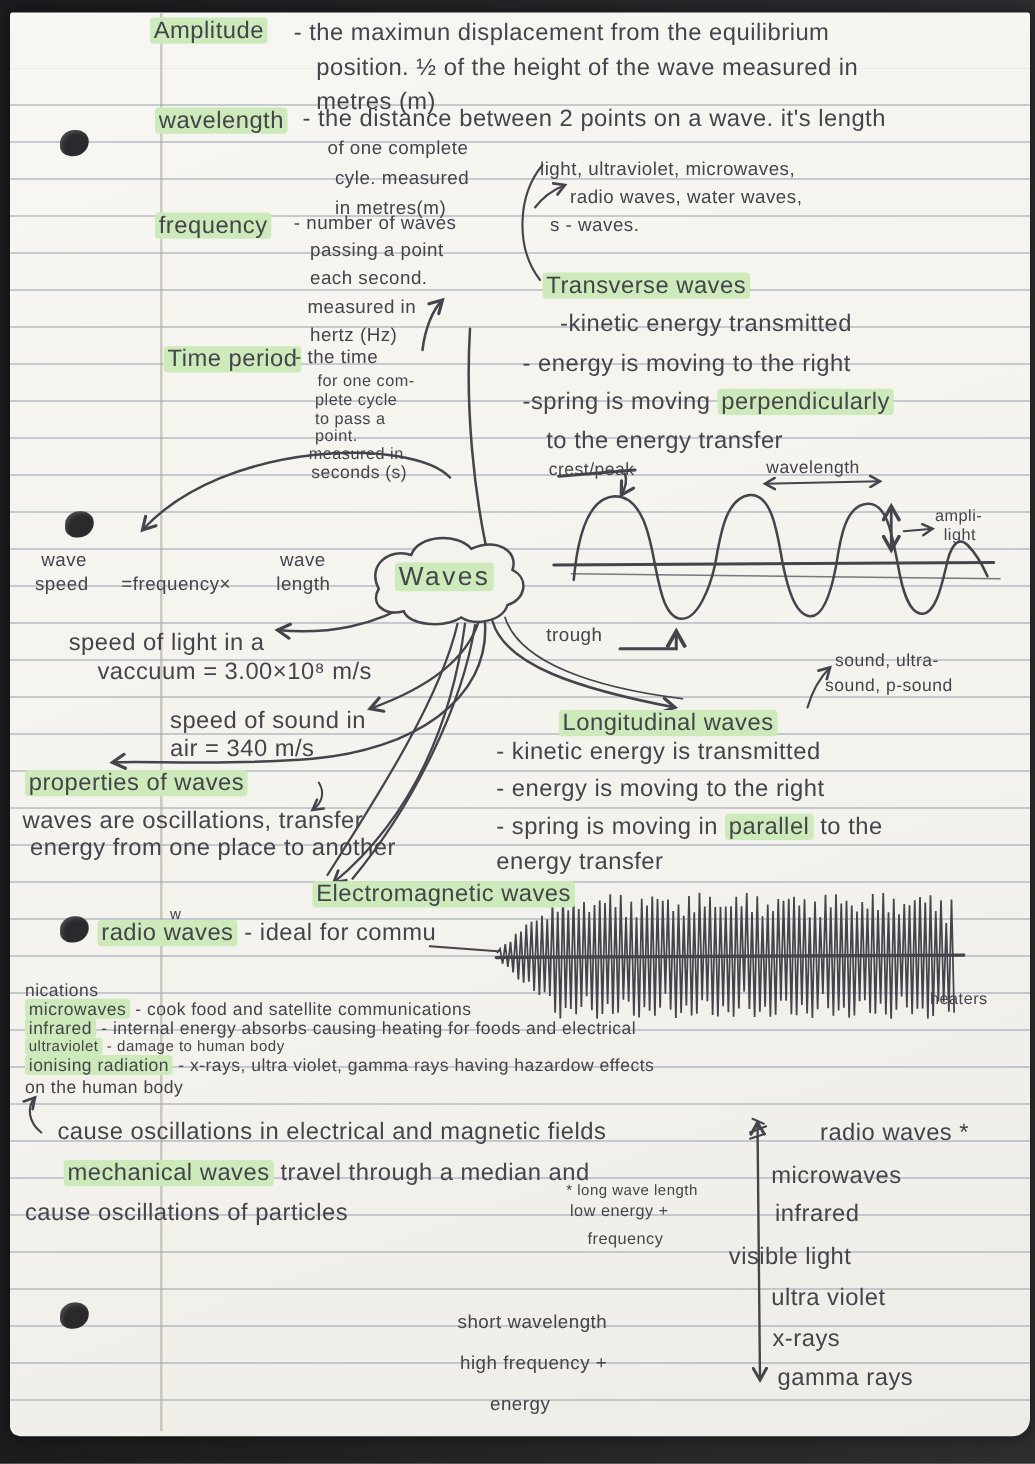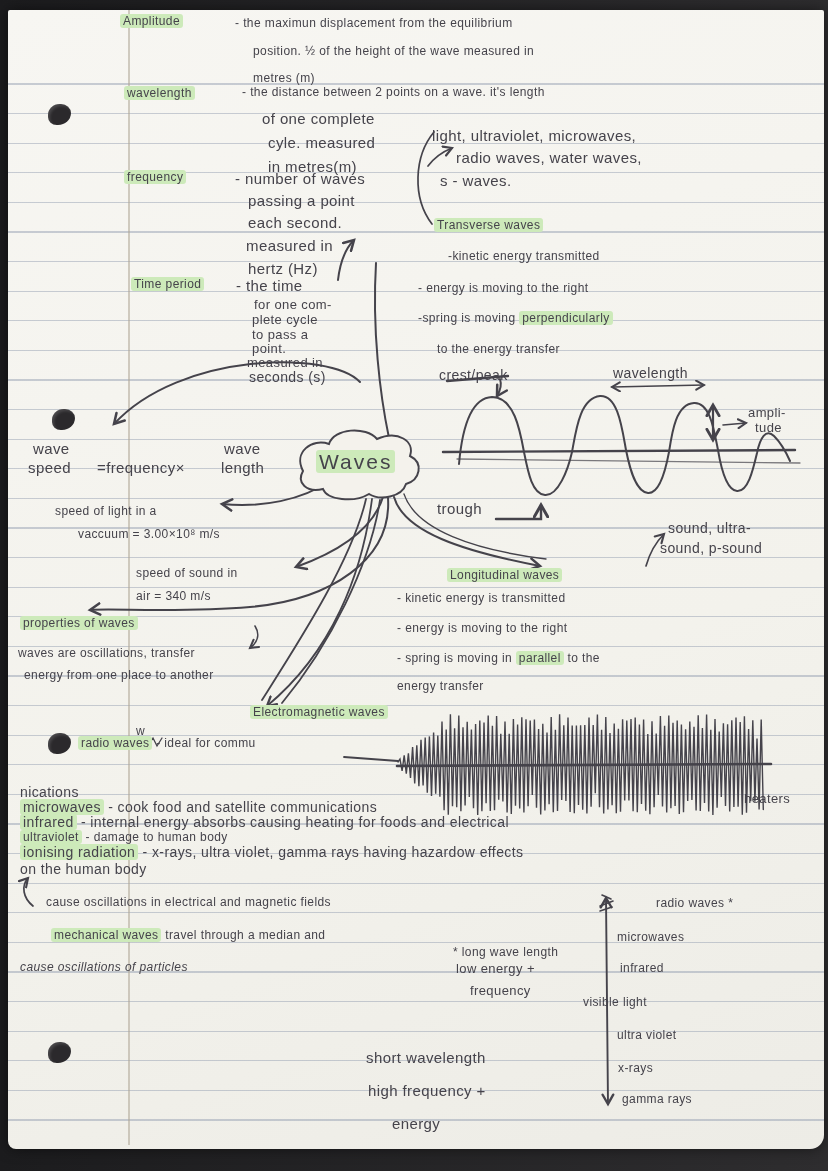--- a/index.html
+++ b/index.html
@@ -17,21 +17,21 @@
   .rules{
     position:absolute;left:0;right:0;top:45px;bottom:20px;
     background:repeating-linear-gradient(180deg,
       transparent 0px,transparent 28.4px,
       rgba(150,160,178,.50) 28.4px,rgba(150,160,178,.50) 29.6px);
   }
   .margin-line{position:absolute;left:128px;top:10px;bottom:26px;width:1.5px;background:rgba(175,165,150,.55);}
   .hole{position:absolute;width:23px;height:21px;background:#2b292c;border-radius:54% 46% 60% 40%;box-shadow:inset 2px 2px 3px rgba(255,255,255,.15);}
   .txt{position:absolute;white-space:nowrap;color:#45434b;letter-spacing:.4px;z-index:3;}
   .s12{font-size:12px}.s13{font-size:13px}.s14{font-size:14px}
-  .s15{font-size:15px}.s16{font-size:12px}.s21{font-size:21px;letter-spacing:2px;}
+  .s15{font-size:15px}.s16{font-size:19px}.s21{font-size:21px;letter-spacing:2px;}
   .hl{background:#cdeaba;padding:0 3px;border-radius:3px;}
   .overlay{position:absolute;left:0;top:0;z-index:2;pointer-events:none;}
 </style>
 </head>
 <body>
 
 <div class="paper">
   <div class="rules"></div>
 </div>
 <div class="margin-line"></div>
@@ -119,21 +119,21 @@
 <div class="txt s13" style="left:254px;top:297px;">for one com-</div>
 <div class="txt s13" style="left:252px;top:312px;">plete cycle</div>
 <div class="txt s13" style="left:252px;top:327px;">to pass a</div>
 <div class="txt s13" style="left:252px;top:341px;">point.</div>
 <div class="txt s13" style="left:247px;top:355px;">measured in</div>
 <div class="txt s14" style="left:249px;top:369px;">seconds (s)</div>
 
 <div class="txt s14" style="left:439px;top:367px;">crest/peak</div>
 <div class="txt s14" style="left:613px;top:365px;">wavelength</div>
 <div class="txt s13" style="left:748px;top:405px;">ampli-</div>
-<div class="txt s13" style="left:755px;top:420px;">tude</div>
+<div class="txt s13" style="left:755px;top:420px;">light</div>
 <div class="txt s15" style="left:437px;top:500px;">trough</div>
 
 <div class="txt s15" style="left:33px;top:440px;">wave</div>
 <div class="txt s15" style="left:28px;top:459px;">speed</div>
 <div class="txt s15" style="left:97px;top:459px;">=frequency×</div>
 <div class="txt s15" style="left:224px;top:440px;">wave</div>
 <div class="txt s15" style="left:221px;top:459px;">length</div>
 
 <div class="txt s21" style="left:316px;top:450px;"><span class="hl">Waves</span></div>
 
@@ -160,21 +160,21 @@
 <div class="txt s14" style="left:20px;top:784px;">nications</div>
 <div class="txt s14" style="left:20px;top:799px;"><span class="hl">microwaves</span><span> - cook food and satellite communications</span></div>
 <div class="txt s13" style="left:744px;top:791px;">heaters</div>
 <div class="txt s14" style="left:20px;top:814px;"><span class="hl">infrared</span><span> - internal energy absorbs causing heating for foods and electrical</span></div>
 <div class="txt s12" style="left:20px;top:830px;"><span class="hl">ultraviolet</span><span> - damage to human body</span></div>
 <div class="txt s14" style="left:20px;top:844px;"><span class="hl">ionising radiation</span><span> - x-rays, ultra violet, gamma rays having hazardow effects</span></div>
 <div class="txt s14" style="left:20px;top:861px;">on the human body</div>
 <div class="txt s16" style="left:46px;top:895px;">cause oscillations in electrical and magnetic fields</div>
 
 <div class="txt s16" style="left:20px;top:928px;margin-left:31px;"><span class="hl">mechanical waves</span><span> travel through a median and</span></div>
-<div class="txt s16" style="left:20px;top:960px;font-style:italic;">cause oscillations of particles</div>
+<div class="txt s16" style="left:20px;top:960px;">cause oscillations of particles</div>
 
 <div class="txt s12" style="left:453px;top:945px;">* long wave length</div>
 <div class="txt s13" style="left:456px;top:961px;">low energy +</div>
 <div class="txt s13" style="left:470px;top:983px;">frequency</div>
 <div class="txt s15" style="left:366px;top:1049px;">short wavelength</div>
 <div class="txt s15" style="left:368px;top:1082px;">high frequency +</div>
 <div class="txt s15" style="left:392px;top:1115px;">energy</div>
 
 <div class="txt s16" style="left:620px;top:896px;margin-left:36px;">radio waves *</div>
 <div class="txt s16" style="left:617px;top:930px;">microwaves</div>

